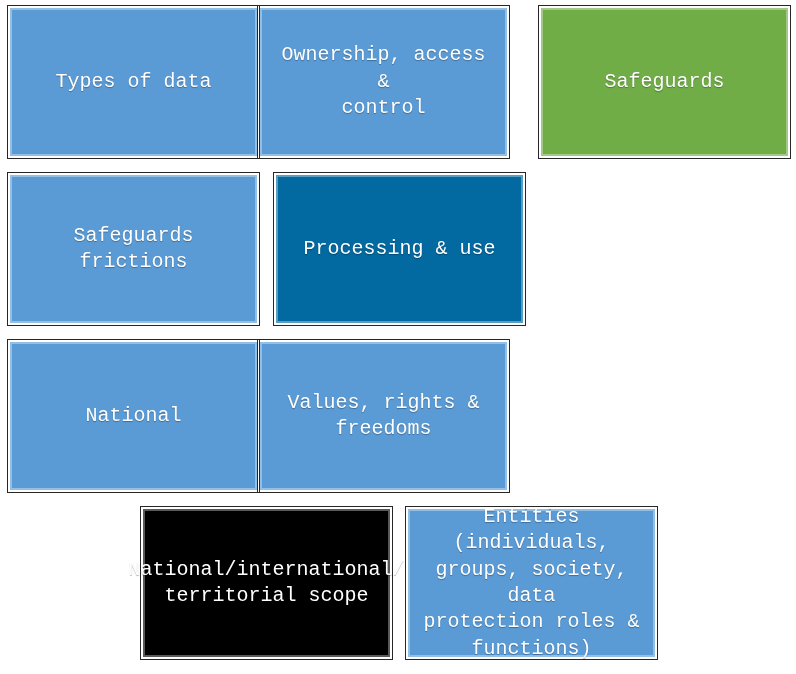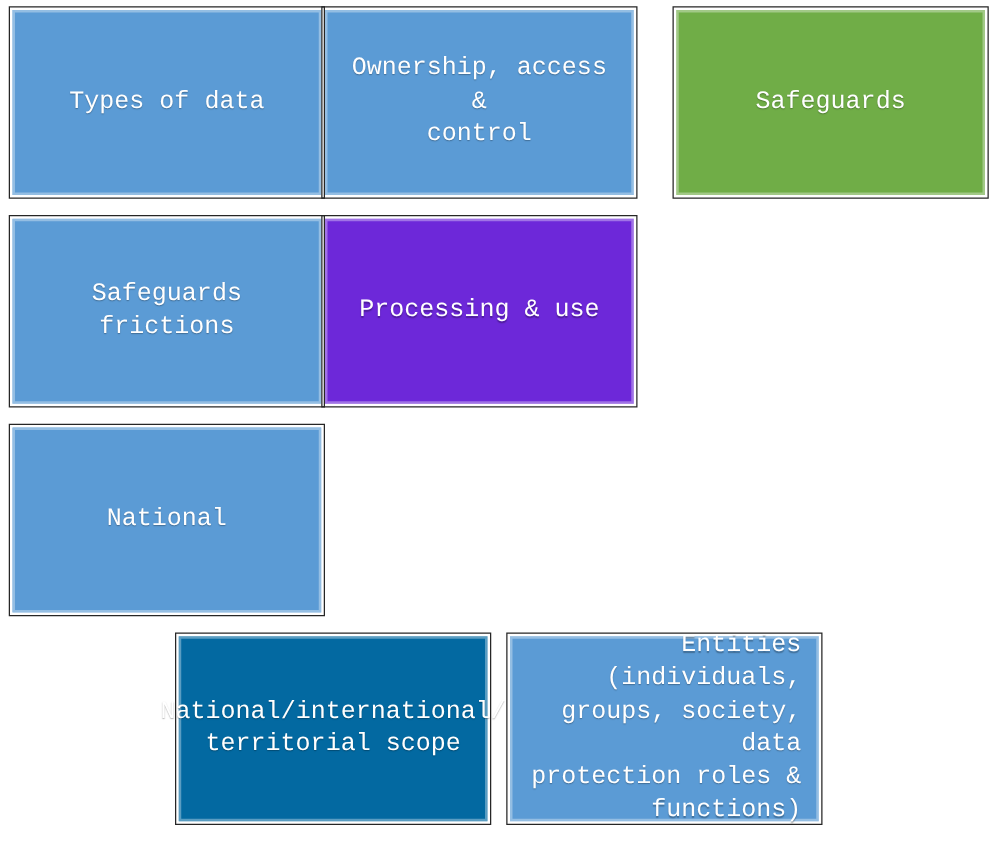--- a/index.html
+++ b/index.html
@@ -50,24 +50,26 @@
 <body>
 
 <div class="board">
 
   <div class="cell r0 c0" style="background-color: rgb(91, 155, 213);">Types of data</div>
   <div class="cell r0 c1" style="background-color: rgb(91, 155, 213);">Ownership, access &amp;
 control</div>
   <div class="cell r0 c2" style="background-color: rgb(112, 173, 71);">Safeguards</div>
 
   <div class="cell r1 c0" style="background-color: rgb(91, 155, 213);">Safeguards frictions</div>
-  <div class="cell r1 c1" style="background-color: #6d28d9;">Processing &amp; use</div>
+  <div class="cell r1 c1" style="background-color: #0369a1; margin-left: 16px;">Processing &amp; use</div>
 
   <div class="cell r2 c0" style="background-color: rgb(91, 155, 213);">National</div>
+  <div class="cell r2 c1" style="background-color: rgb(91, 155, 213);">Values, rights &amp;
+freedoms</div>
 
-  <div class="cell r3 b0" style="background-color: #0369a1;">National/international/
+  <div class="cell r3 b0" style="background-color: #000000;">National/international/
 territorial scope</div>
-  <div class="cell r3 b1" style="background-color: rgb(91, 155, 213); text-align: right;">Entities (individuals,
+  <div class="cell r3 b1" style="background-color: rgb(91, 155, 213);">Entities (individuals,
 groups, society, data
 protection roles &amp;
 functions)</div>
 
 </div>
 
 </body></html>

